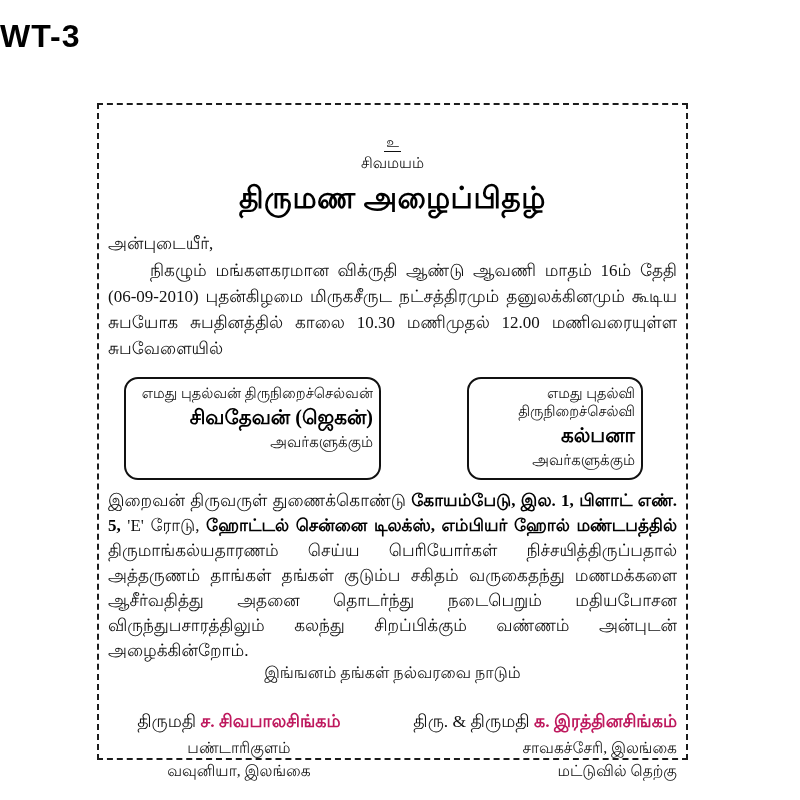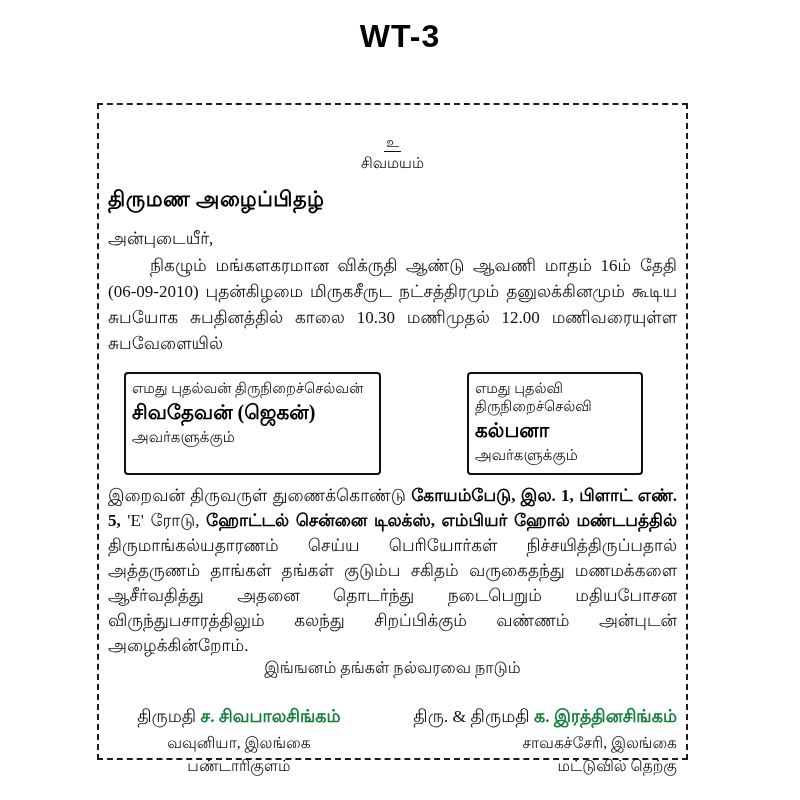--- a/index.html
+++ b/index.html
@@ -6,21 +6,21 @@
   html, body { width: 800px; height: 800px; background: #ffffff; }
   body {
     position: relative;
     font-family: "Liberation Serif", "DejaVu Serif", serif;
     color: #111;
     -webkit-font-smoothing: antialiased;
   }
   .sheet-code {
     position: absolute;
     top: 18px; left: 0; width: 100%;
-    text-align: center;
+    text-align: left;
     font-family: "Liberation Sans", "DejaVu Sans", sans-serif;
     font-weight: bold;
     font-size: 32px;
     letter-spacing: 1px;
     color: #000;
   }
   .invite-frame {
     position: absolute;
     left: 97px; top: 103px;
     width: 591px; height: 657px;
@@ -32,24 +32,24 @@
     font-size: 14px;
     margin-top: 16px;
   }
   .blessing-symbol span { border-bottom: 1.5px solid #111; padding: 0 2px 1px; }
   .blessing-text {
     text-align: center;
     font-size: 15px;
     margin-top: 3px;
   }
   .main-title {
-    text-align: left;
-    font-size: 21px;
+    text-align: center;
+    font-size: 30px;
     font-weight: bold;
-    margin-top: 13px;
+    margin-top: 7px;
     letter-spacing: 0.5px;
     color: #000;
   }
   .salutation {
     font-size: 17px;
     margin-top: 15px;
   }
   .intro-para {
     font-size: 17px;
     line-height: 26px;
@@ -59,22 +59,22 @@
   }
   .name-boxes {
     display: flex;
     justify-content: space-between;
     margin-top: 15px;
     padding-left: 16px;
     padding-right: 34px;
   }
   .name-box {
     border: 2px solid #111;
-    border-radius: 4px;
-    text-align: left;
+    border-radius: 14px;
+    text-align: right;
     padding: 6px 6px 7px;
   }
   .name-box.groom { width: 257px; }
   .name-box.bride { width: 176px; }
   .name-box .box-intro { font-size: 14.5px; }
   .name-box .box-name { font-size: 20px; font-weight: bold; margin-top: 3px; color: #000; }
   .name-box .box-suffix { font-size: 15px; margin-top: 3px; }
   .body-para {
     font-size: 17px;
     line-height: 25px;
@@ -88,21 +88,21 @@
     margin-top: 1px;
   }
   .hosts-row {
     display: flex;
     margin-top: 27px;
   }
   .host-col { text-align: center; }
   .host-col.left { width: 46%; }
   .host-col.right { width: 54%; text-align: right; }
   .host-name { font-size: 17.5px; }
-  .host-name .bold { font-weight: bold; color: #15803d; }
+  .host-name .bold { font-weight: bold; color: #be185d; }
   .host-addr { font-size: 15.5px; line-height: 23px; margin-top: 3px; }
 </style>
 </head>
 <body>
 
 <div class="sheet-code">WT-3</div>
 
 <div class="invite-frame">
 
   <div class="blessing-symbol">
@@ -131,22 +131,22 @@
   </div>
 
   <div class="body-para"><span>இறைவன் திருவருள் துணைக்கொண்டு </span><span class="bold">கோயம்பேடு, இல. 1, பிளாட் எண். 5, </span><span>'E' ரோடு, </span><span class="bold">ஹோட்டல் சென்னை டிலக்ஸ், எம்பியர் ஹோல் மண்டபத்தில் </span><span>திருமாங்கல்யதாரணம் செய்ய பெரியோர்கள் நிச்சயித்திருப்பதால் அத்தருணம் தாங்கள் தங்கள் குடும்ப சகிதம் வருகைதந்து மணமக்களை ஆசீர்வதித்து அதனை தொடர்ந்து நடைபெறும் மதியபோசன விருந்துபசாரத்திலும் கலந்து சிறப்பிக்கும் வண்ணம் அன்புடன் அழைக்கின்றோம்.</span></div>
 
   <div class="closing-line">இங்ஙனம் தங்கள் நல்வரவை நாடும்</div>
 
   <div class="hosts-row">
     <div class="host-col left">
       <div class="host-name"><span>திருமதி </span><span class="bold">ச. சிவபாலசிங்கம்</span></div>
       <div class="host-addr">
+        <div>பண்டாரிகுளம்</div>
         <div>வவுனியா, இலங்கை</div>
-        <div>பண்டாரிகுளம்</div>
       </div>
     </div>
     <div class="host-col right">
       <div class="host-name"><span>திரு. &amp; திருமதி </span><span class="bold">க. இரத்தினசிங்கம்</span></div>
       <div class="host-addr">
         <div>சாவகச்சேரி, இலங்கை</div>
         <div>மட்டுவில் தெற்கு</div>
       </div>
     </div>
   </div>

